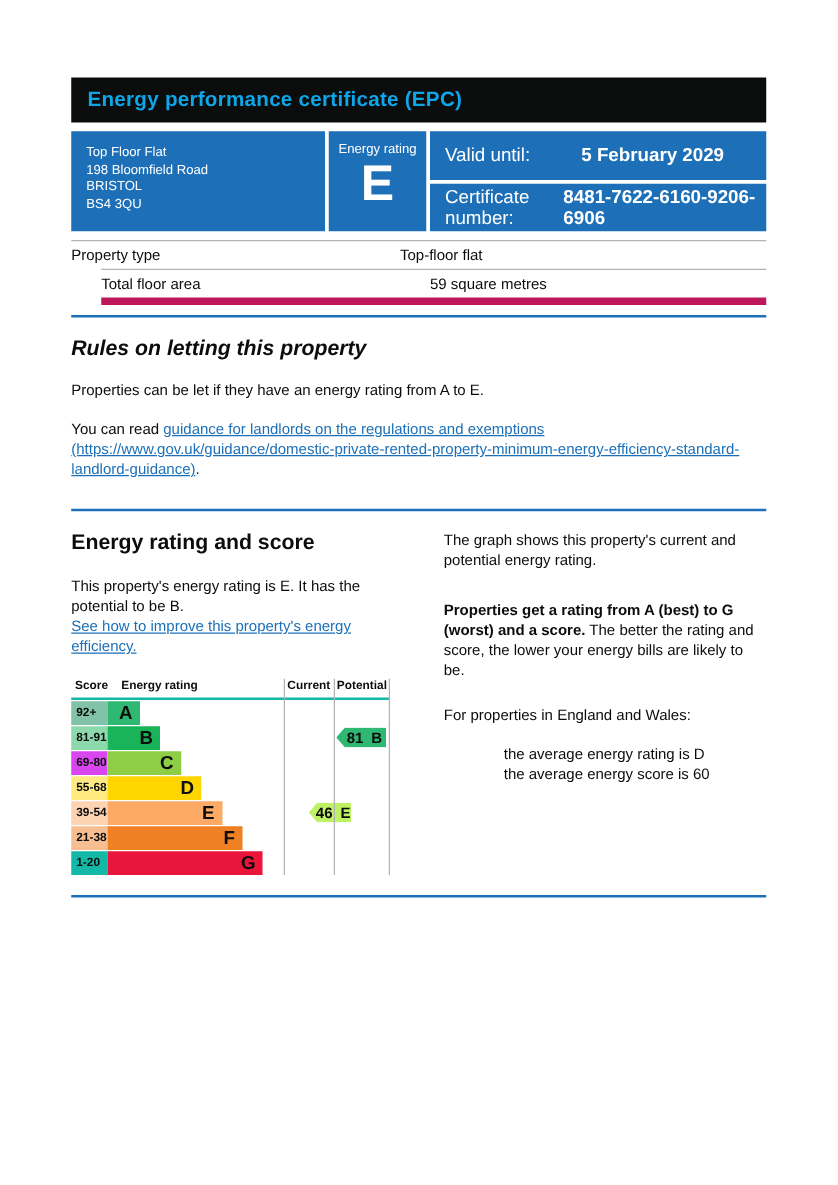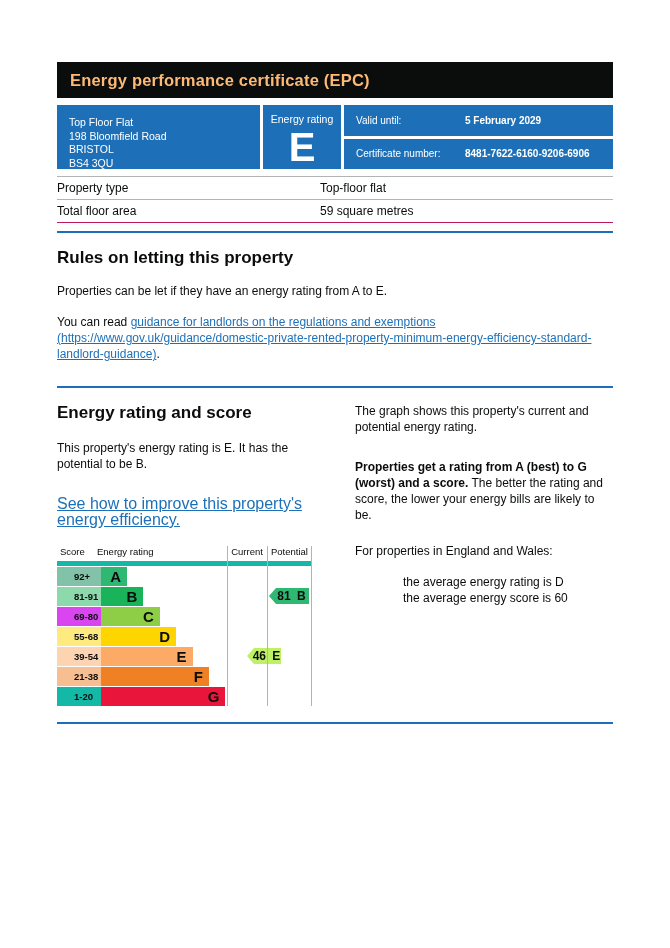--- a/index.html
+++ b/index.html
@@ -1,71 +1,71 @@
 <!DOCTYPE html>
 <html><head>
 <meta charset="utf-8">
 <style>
   html,body{margin:0;padding:0;background:#fff;}
   .canvas{position:relative;width:670px;height:948px;background:#fff;overflow:hidden;
           font-family:"Liberation Sans","DejaVu Sans",sans-serif;color:#0b0c0c;}
   .page{width:556px;margin-left:57px;}
 
-  .title-bar{margin-top:62px;height:36px;background:#0b0c0c;color:#fdba74;
+  .title-bar{margin-top:62px;height:36px;background:#0b0c0c;color:#0ea5e9;
              font-size:16.5px;font-weight:bold;line-height:36px;padding-left:13px;
              box-sizing:border-box;letter-spacing:.2px;}
 
-  .summary{margin-top:7px;display:flex;gap:3px;height:64px;}
+  .summary{margin-top:7px;display:flex;gap:3px;height:80px;}
   .summary .cell{background:#1d70b8;color:#fff;}
   .addr-cell{width:203px;box-sizing:border-box;padding:11px 12px;font-size:10.5px;line-height:13.5px;}
   .rating-cell{width:78px;box-sizing:border-box;text-align:center;padding-top:8px;}
   .rating-cell .lbl{font-size:10.5px;}
   .rating-cell .big{font-size:40px;font-weight:bold;line-height:44px;}
   .right-cell{flex:1;display:flex;flex-direction:column;gap:3px;background:transparent;}
   .right-row{flex:1;background:#1d70b8;color:#fff;display:flex;align-items:center;
-             font-size:10px;padding-left:12px;box-sizing:border-box;}
+             font-size:15px;padding-left:12px;box-sizing:border-box;}
   .right-row .lbl{width:109px;}
   .right-row .val{font-weight:bold;}
 
   .prop-table{margin-top:7px;font-size:12px;}
   .prop-row{display:flex;align-items:center;height:22px;border-top:1px solid #b1b4b6;}
-  .prop-row:last-child{border-bottom:1px solid #be185d;}
+  .prop-row:last-child{border-bottom:6px solid #be185d;margin-left:24px;}
   .prop-label{width:263px;}
   .blue-rule{height:2px;background:#1d70b8;border:0;margin:0;}
   .rule-1{margin-top:8px;}
   .rule-2{margin-top:24px;}
   .rule-3{margin-top:16px;}
 
   h2{font-size:17px;font-weight:bold;margin:0;}
-  .rules-heading{margin-top:15px;}
+  .rules-heading{margin-top:15px;font-style:italic;}
   p{margin:0;font-size:12px;line-height:16px;}
   .rules-intro{margin-top:15px;}
   .rules-read{margin-top:15px;overflow-wrap:break-word;}
   a{color:#1d70b8;}
 
   .cols{display:flex;margin-top:15px;}
   .col-left{width:272px;}
   .col-gap{width:26px;}
   .col-right{width:258px;}
   .rating-summary{margin-top:17px;}
-  .improve-link{display:inline-block;margin-top:24px;font-size:16px;line-height:16px;}
+  .improve-link{display:inline-block;font-size:12px;line-height:16px;}
   .explain{margin-top:24px;}
   .region{margin-top:20px;}
   .avg-lines{margin-top:15px;margin-left:48px;}
 
   
   .chart{position:relative;width:255px;margin-top:17px;font-size:9.5px;}
-  .chart-header{display:flex;height:15px;border-bottom:5px solid #14b8a6;font-weight:normal;}
+  .chart-header{display:flex;height:15px;border-bottom:2px solid #14b8a6;font-weight:bold;}
   .ch-score{width:38px;padding-left:3px;box-sizing:border-box;}
   .ch-band{width:132px;padding-left:2px;box-sizing:border-box;}
   .ch-cur{width:40px;text-align:center;}
   .ch-pot{width:45px;text-align:center;}
   .chart-body{position:relative;}
   .chart-row{position:relative;display:flex;height:19px;margin-top:1px;}
-  .score-cell{width:44px;box-sizing:border-box;padding-left:17px;font-weight:bold;
+  .score-cell{width:29px;box-sizing:border-box;padding-left:4px;font-weight:bold;
               display:flex;align-items:center;}
   .band-bar{display:flex;align-items:center;justify-content:flex-end;
             padding-right:6px;box-sizing:border-box;font-size:15px;font-weight:bold;}
   .vline{position:absolute;top:0;bottom:0;width:1px;background:#b1b4b6;}
   .arrow{position:absolute;top:1px;height:16px;display:flex;align-items:center;
          justify-content:center;padding-left:5px;box-sizing:border-box;
          font-size:12px;font-weight:bold;word-spacing:3px;
          clip-path:polygon(0 50%,7px 0,100% 0,100% 100%,7px 100%);}
 </style>
 </head>

